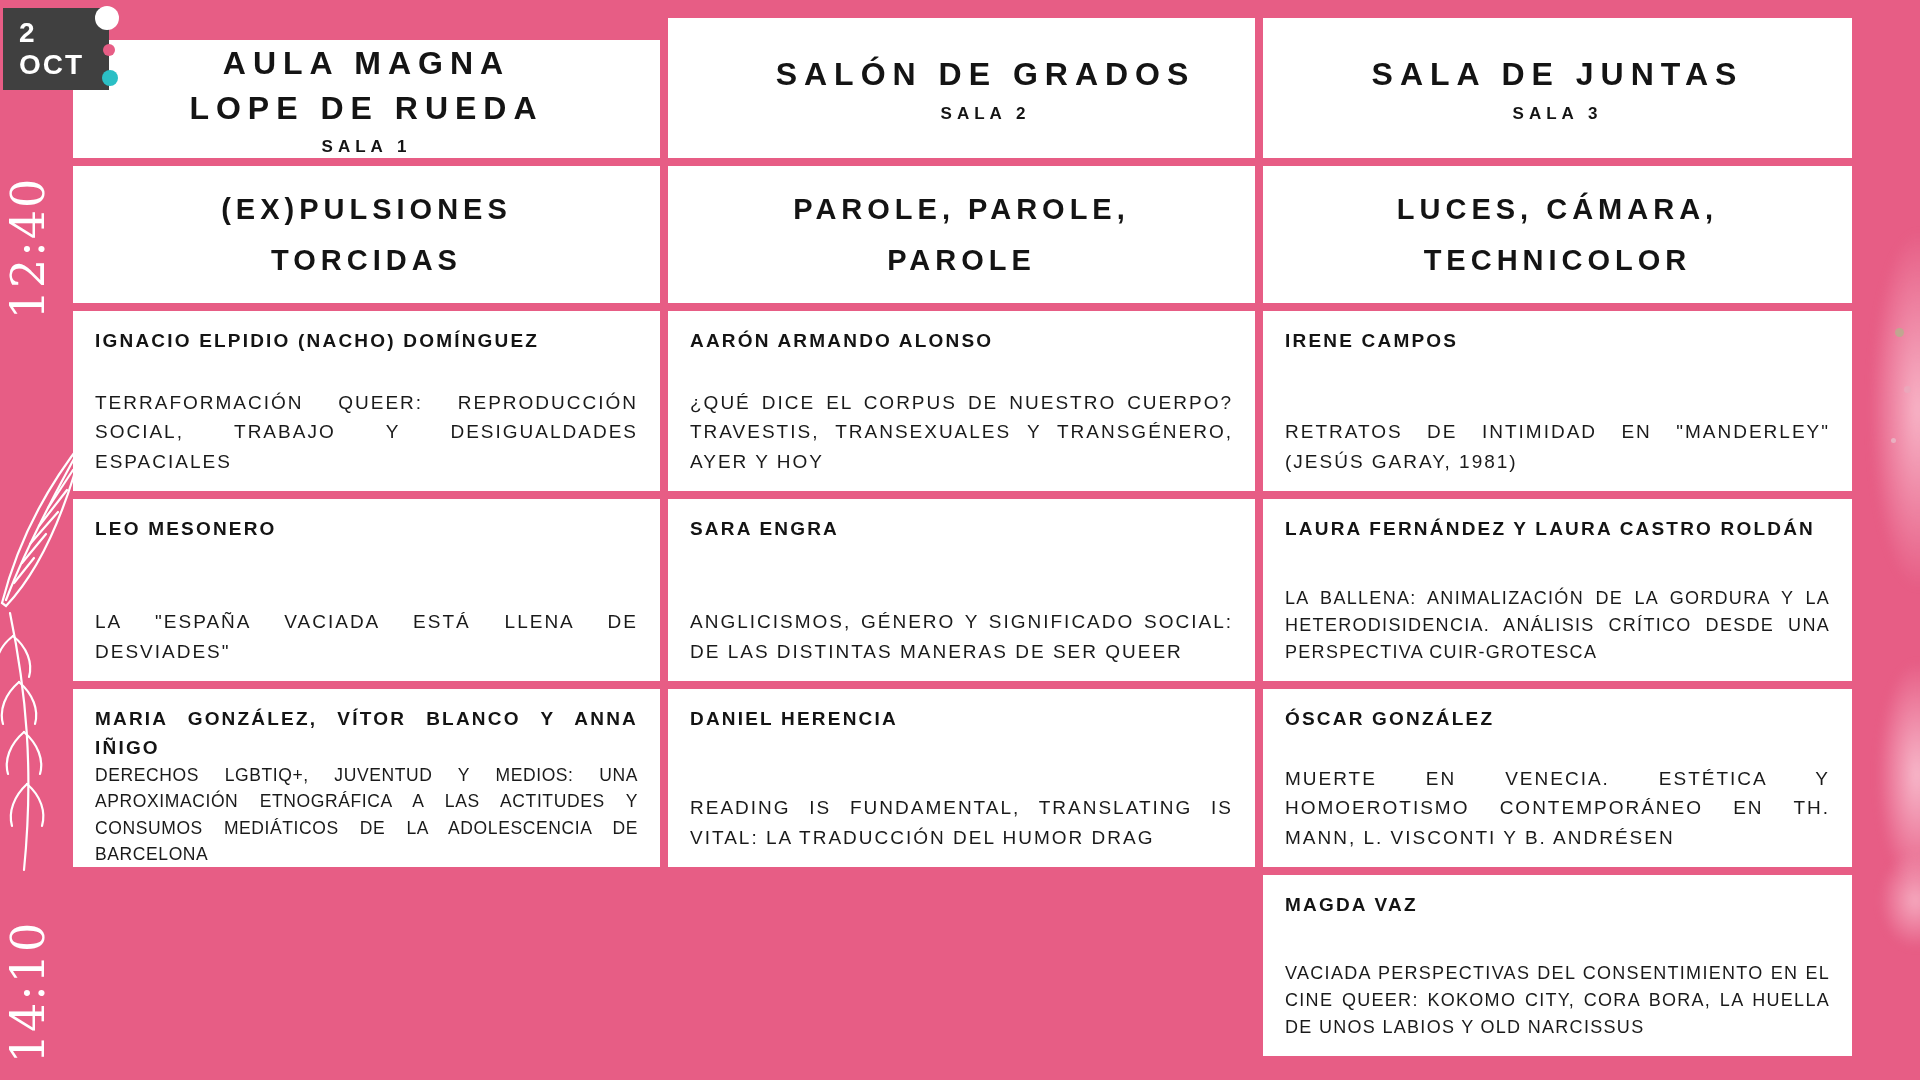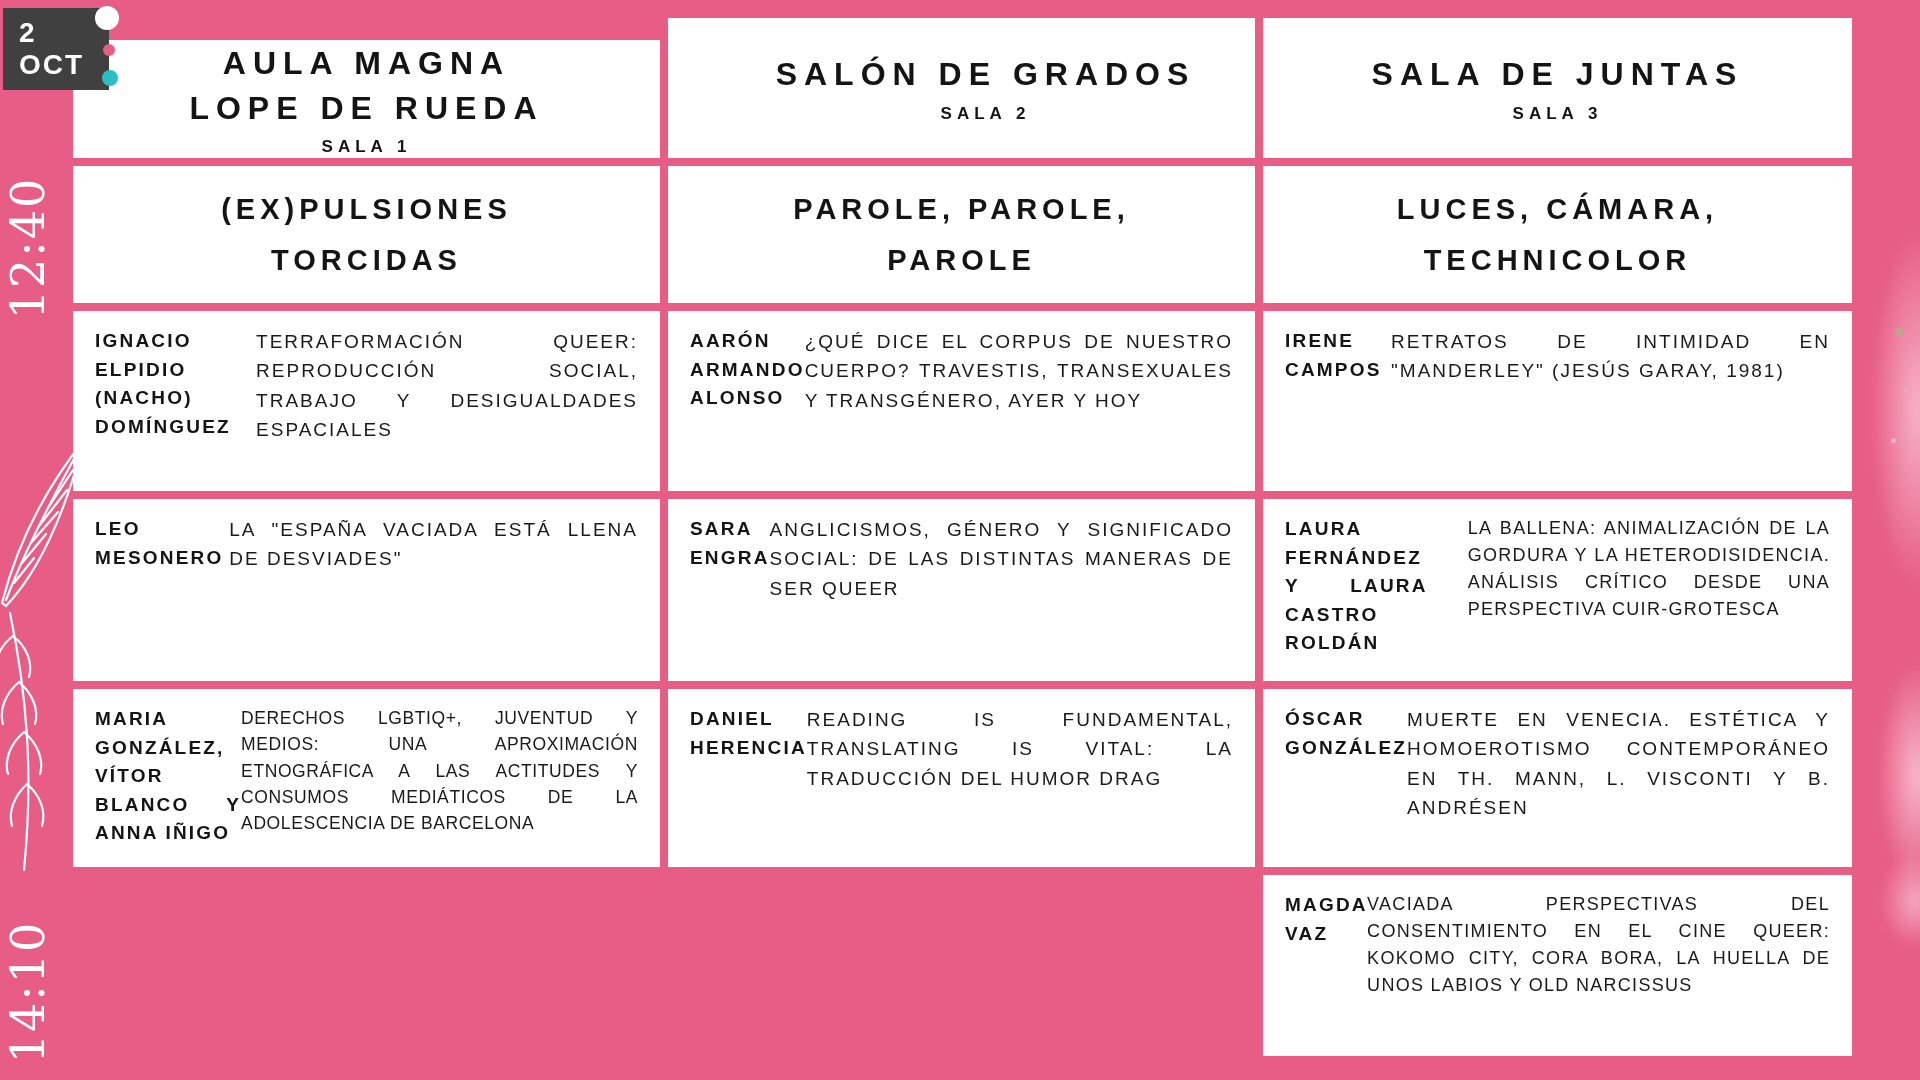--- a/index.html
+++ b/index.html
@@ -63,21 +63,21 @@
   }
   .room-name{font-size:32px;font-weight:bold;letter-spacing:7px;line-height:1.4;}
   .room-sala{font-size:17px;font-weight:bold;letter-spacing:5px;margin-top:7px;}
   .session-cell{
     display:flex;align-items:center;justify-content:center;text-align:center;
     font-size:29px;font-weight:bold;letter-spacing:5px;line-height:1.75;
     padding:0 70px;
   }
   .talk-cell{
     padding:16px 22px 15px 22px;
-    display:flex;flex-direction:row;justify-content:space-between;
+    display:flex;flex-direction:column;justify-content:space-between;
   }
   .speaker{
     font-size:19px;font-weight:bold;letter-spacing:2.2px;line-height:1.5;
     text-align:justify;text-align-last:left;
   }
   .title{
     font-size:19px;font-weight:normal;letter-spacing:2px;line-height:1.55;
     text-align:justify;text-align-last:left;color:#1a1a1a;
   }
   .title.condensed{font-size:17.5px;letter-spacing:.6px;line-height:1.5;}

